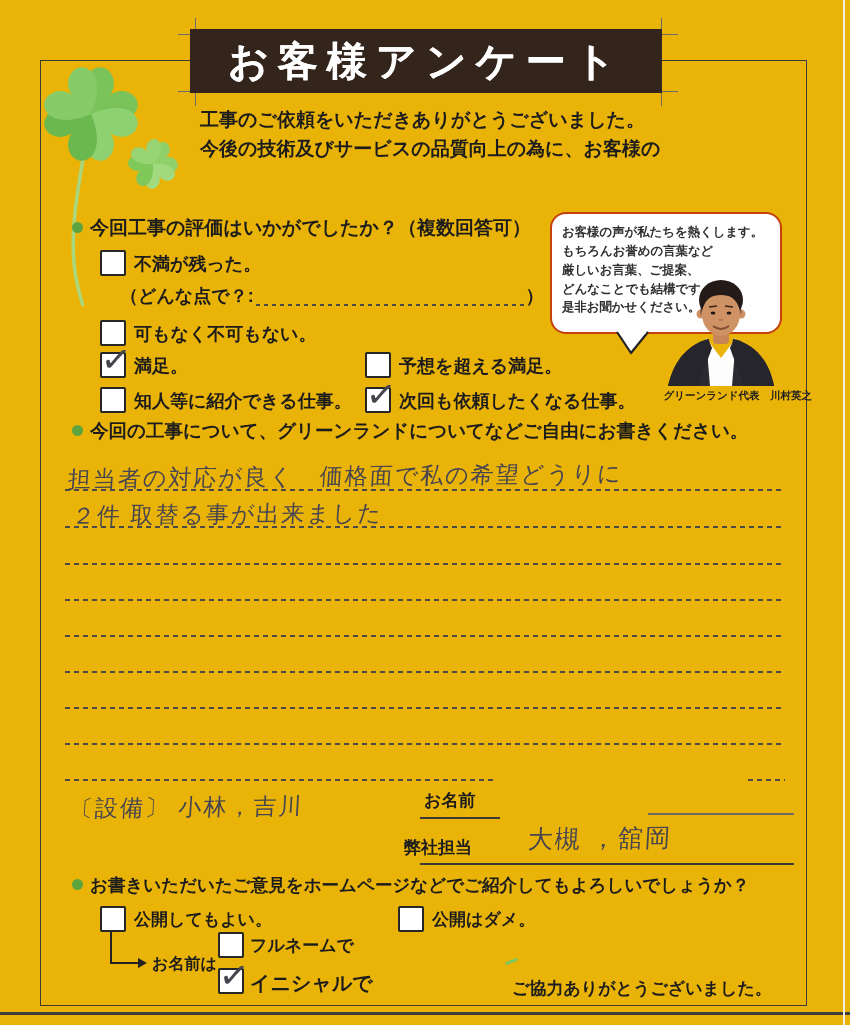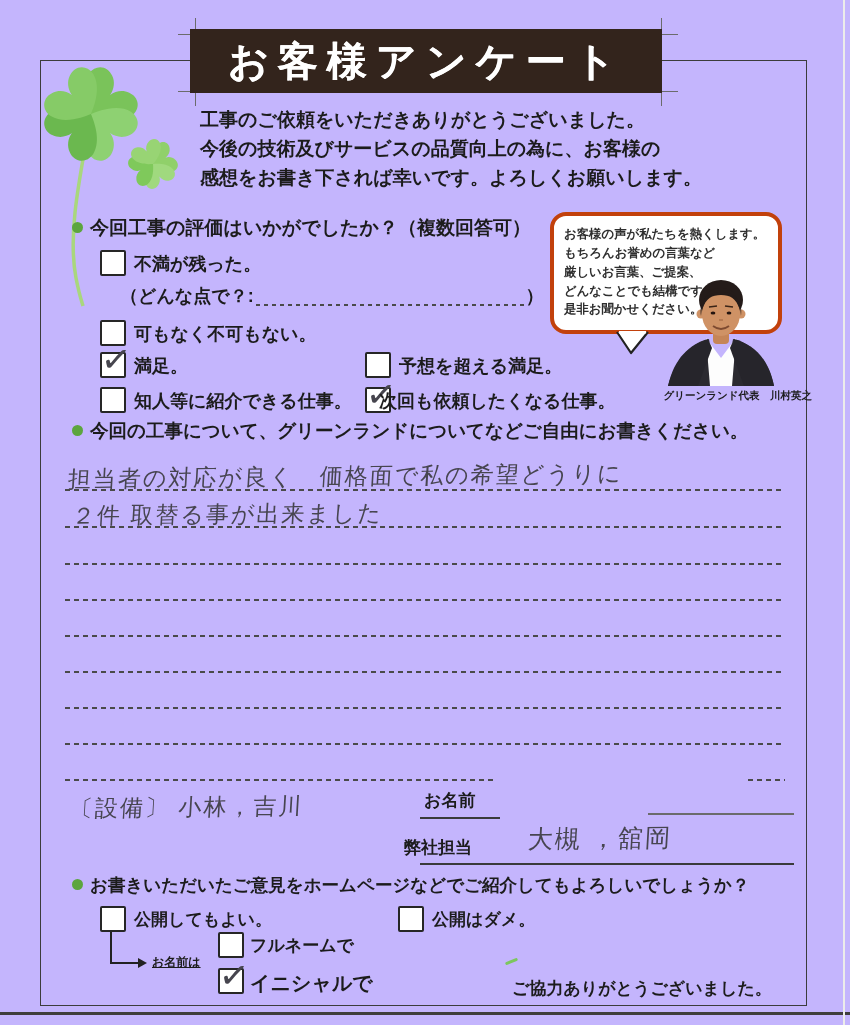--- a/index.html
+++ b/index.html
@@ -1,16 +1,16 @@
 <!DOCTYPE html>
 <html><head>
 <meta charset="utf-8">
 <style>
   html,body{margin:0;padding:0;background:#ffffff;}
-  .page{position:relative;width:850px;height:1025px;background:#c4b5fd;overflow:hidden;
+  .page{position:relative;width:850px;height:1025px;background:#eab308;overflow:hidden;
         font-family:"Liberation Sans","DejaVu Sans",sans-serif;color:#1c1c1c;}
 
   .border-rect{position:absolute;left:40px;top:60px;width:765px;height:944px;
                border:1.5px solid #3c3c3c;}
   .paper-edge{position:absolute;left:0;top:1012px;width:850px;height:3px;background:#3f3e3c;}
   .scan-strip{position:absolute;left:843px;top:0;width:2px;height:1025px;background:#ececea;}
 
   .trim{position:absolute;background:#6b6b6b;}
   .header-box{position:absolute;left:190px;top:29px;width:472px;height:64px;background:#33241c;
               display:flex;align-items:center;justify-content:center;}
@@ -30,21 +30,21 @@
       background:#fff;}
   .cb.checked::after{content:"✓";position:absolute;left:-1px;top:-15px;font-size:36px;
       color:#46454e;transform:rotate(6deg);font-family:"DejaVu Sans",sans-serif;font-weight:normal;}
   .opt-label{position:absolute;font-size:18px;font-weight:bold;white-space:nowrap;}
 
   .detail-row{position:absolute;left:120px;top:284px;display:flex;align-items:flex-end;
               font-size:18px;font-weight:bold;white-space:nowrap;}
   .detail-line{display:inline-block;width:268px;height:16px;margin:0 2px 2px 2px;
       background:repeating-linear-gradient(90deg,#4a4a4a 0 4px,transparent 4px 8px) bottom/100% 2px no-repeat;}
 
-  .bubble{position:absolute;left:550px;top:212px;width:232px;height:122px;border:4px solid #c2410c;
+  .bubble{position:absolute;left:550px;top:212px;width:232px;height:122px;border:2px solid #c2410c;
           border-radius:16px;background:#fff;box-sizing:border-box;padding:9px 10px;
           font-size:12.4px;line-height:1.52;font-weight:bold;color:#2e2e2e;white-space:nowrap;}
   .bubble-tail{position:absolute;left:615px;top:331px;}
 
   .portrait{position:absolute;left:646px;top:276px;}
   .portrait-caption{position:absolute;left:636px;top:389px;width:176px;text-align:right;
                     font-size:10.5px;font-weight:bold;white-space:nowrap;}
 
   .dotline{position:absolute;height:2px;
       background:repeating-linear-gradient(90deg,#4a4a4a 0 5px,transparent 5px 9px);}
@@ -57,21 +57,21 @@
   #hw-staff{left:528px;top:822px;font-size:25px;}
 
   .field-label{position:absolute;font-size:17px;font-weight:bold;white-space:nowrap;}
   .field-line{position:absolute;height:2px;background:#3a3a3a;}
   .field-line.light{background:#6b6b6b;}
 
   .arrow-v{position:absolute;left:110px;top:932px;width:2px;height:32px;background:#222;}
   .arrow-h{position:absolute;left:110px;top:962px;width:28px;height:2px;background:#222;}
   .arrow-head{position:absolute;left:138px;top:958px;width:0;height:0;
       border-left:9px solid #222;border-top:5px solid transparent;border-bottom:5px solid transparent;}
-  .name-wa{position:absolute;left:152px;top:954px;font-size:12px;font-weight:bold;text-decoration:underline;}
+  .name-wa{position:absolute;left:152px;top:954px;font-size:16px;font-weight:bold;}
 
   .green-tick{position:absolute;left:505px;top:960px;width:13px;height:3px;background:#7cc75e;
       transform:rotate(-22deg);border-radius:2px;}
   .thanks{position:absolute;left:512px;top:977px;font-size:17px;font-weight:bold;white-space:nowrap;}
 </style>
 </head>
 <body>
 
 <div class="page">
 
@@ -98,21 +98,20 @@
       <path transform="rotate(45)" d="M0 0 C -7 -3 -26 -11 -30 -27 C -32 -39 -22 -46 -12 -42 C -6 -40 -1 -34 0 -27 C 1 -34 6 -40 12 -42 C 22 -46 32 -39 30 -27 C 26 -11 7 -3 0 0 Z" fill="#90d06a"></path>
       <path transform="rotate(135)" d="M0 0 C -7 -3 -26 -11 -30 -27 C -32 -39 -22 -46 -12 -42 C -6 -40 -1 -34 0 -27 C 1 -34 6 -40 12 -42 C 22 -46 32 -39 30 -27 C 26 -11 7 -3 0 0 Z" fill="#a0d97e"></path>
       <path transform="rotate(225)" d="M0 0 C -7 -3 -26 -11 -30 -27 C -32 -39 -22 -46 -12 -42 C -6 -40 -1 -34 0 -27 C 1 -34 6 -40 12 -42 C 22 -46 32 -39 30 -27 C 26 -11 7 -3 0 0 Z" fill="#7fc95b"></path>
       <path transform="rotate(315)" d="M0 0 C -7 -3 -26 -11 -30 -27 C -32 -39 -22 -46 -12 -42 C -6 -40 -1 -34 0 -27 C 1 -34 6 -40 12 -42 C 22 -46 32 -39 30 -27 C 26 -11 7 -3 0 0 Z" fill="#98d474"></path>
     </g>
   </svg>
 
   <div class="intro">
     <div>工事のご依頼をいただきありがとうございました。</div>
     <div>今後の技術及びサービスの品質向上の為に、お客様の</div>
-    <div>感想をお書き下されば幸いです。よろしくお願いします。</div>
   </div>
 
   <div class="q-heading" id="q1-heading">今回工事の評価はいかがでしたか？（複数回答可）</div>
 
   <span class="cb" style="left:100px;top:250px;"></span>
   <span class="opt-label" style="left:134px;top:252px;">不満が残った。</span>
 
   <div class="detail-row">
     <span>（どんな点で？:</span>
     <span class="detail-line"></span>
@@ -125,21 +124,21 @@
   <span class="cb checked" style="left:100px;top:352px;"></span>
   <span class="opt-label" style="left:134px;top:354px;">満足。</span>
 
   <span class="cb" style="left:100px;top:387px;"></span>
   <span class="opt-label" style="left:134px;top:389px;">知人等に紹介できる仕事。</span>
 
   <span class="cb" style="left:365px;top:352px;"></span>
   <span class="opt-label" style="left:399px;top:354px;">予想を超える満足。</span>
 
   <span class="cb checked" style="left:365px;top:387px;"></span>
-  <span class="opt-label" style="left:379px;top:389px;">次回も依頼したくなる仕事。</span>
+  <span class="opt-label" style="left:399px;top:389px;">次回も依頼したくなる仕事。</span>
 
   <div class="bubble">
     <div>お客様の声が私たちを熱くします。</div>
     <div>もちろんお誉めの言葉など</div>
     <div>厳しいお言葉、ご提案、</div>
     <div>どんなことでも結構です。</div>
     <div>是非お聞かせください。</div>
   </div>
   <svg class="bubble-tail" width="36" height="26">
     <path d="M2,1 L16,22 L33,1" fill="#ffffff" stroke="#222222" stroke-width="2.2" stroke-linejoin="round"></path>

